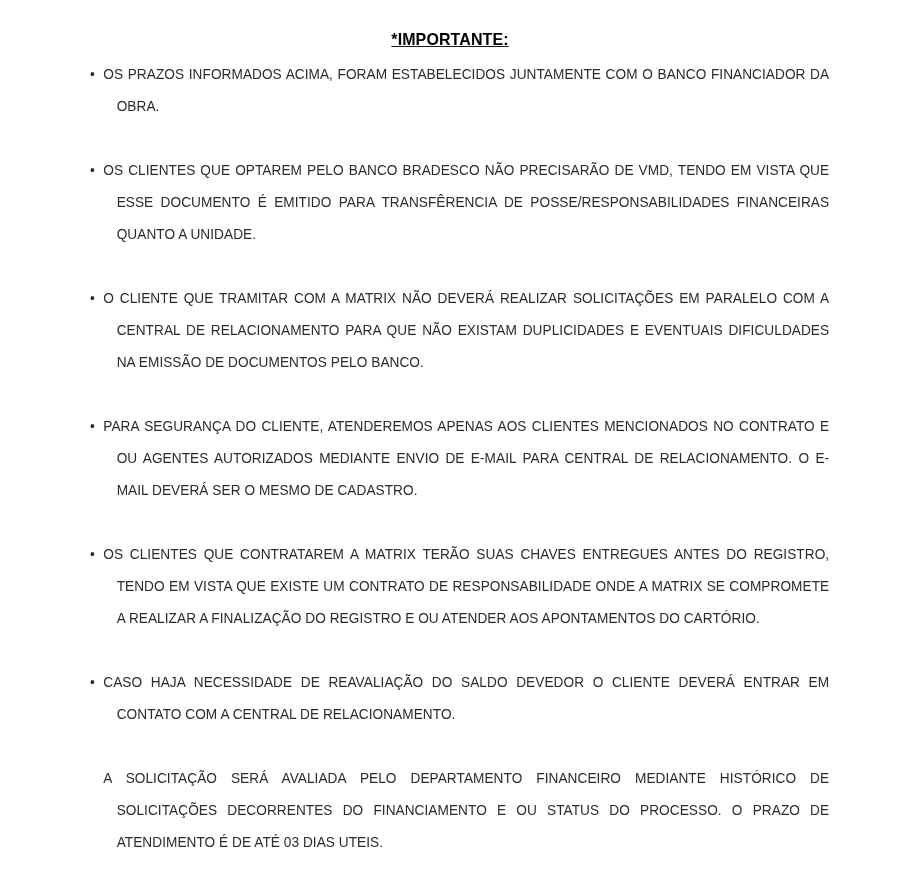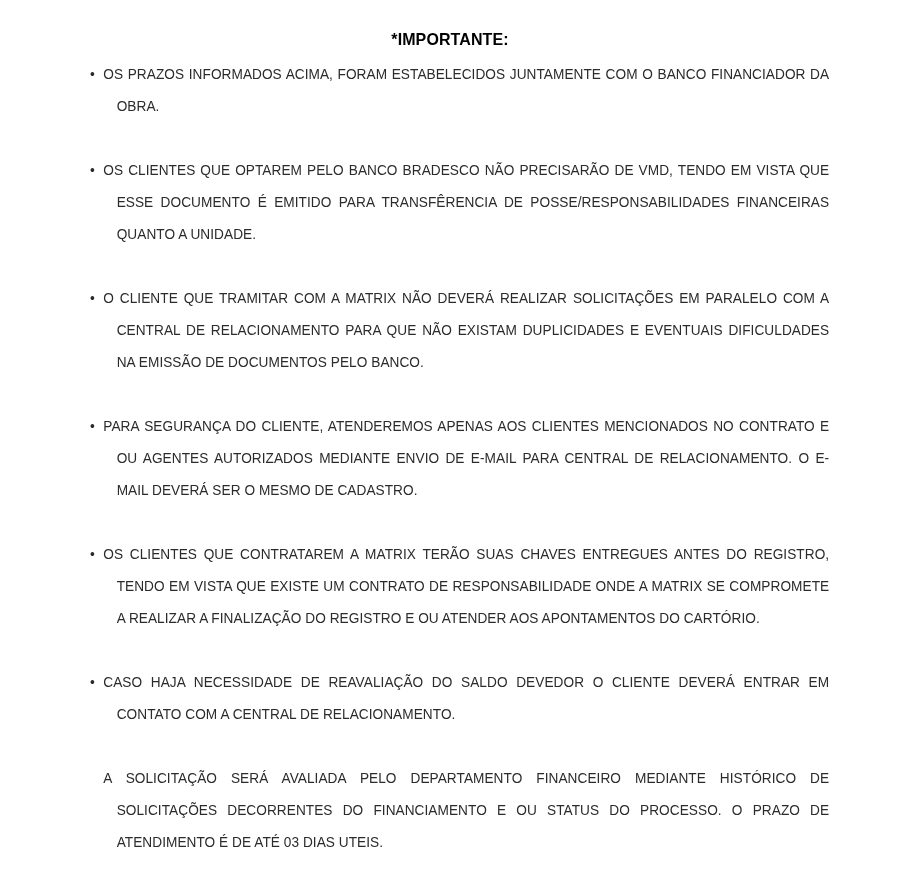--- a/index.html
+++ b/index.html
@@ -18,20 +18,21 @@
     -webkit-font-smoothing: antialiased;
   }
 
   .page {
     position: relative;
     width: 900px;
     height: 877px;
     box-sizing: border-box;
     padding: 0;
     background: #ffffff;
+    text-decoration: underline;
   }
 
   
   .doc-title {
     text-align: center;
     font-weight: bold;
     font-size: 16.5px;
     line-height: 1;
     letter-spacing: 0.1px;
     color: #000000;

